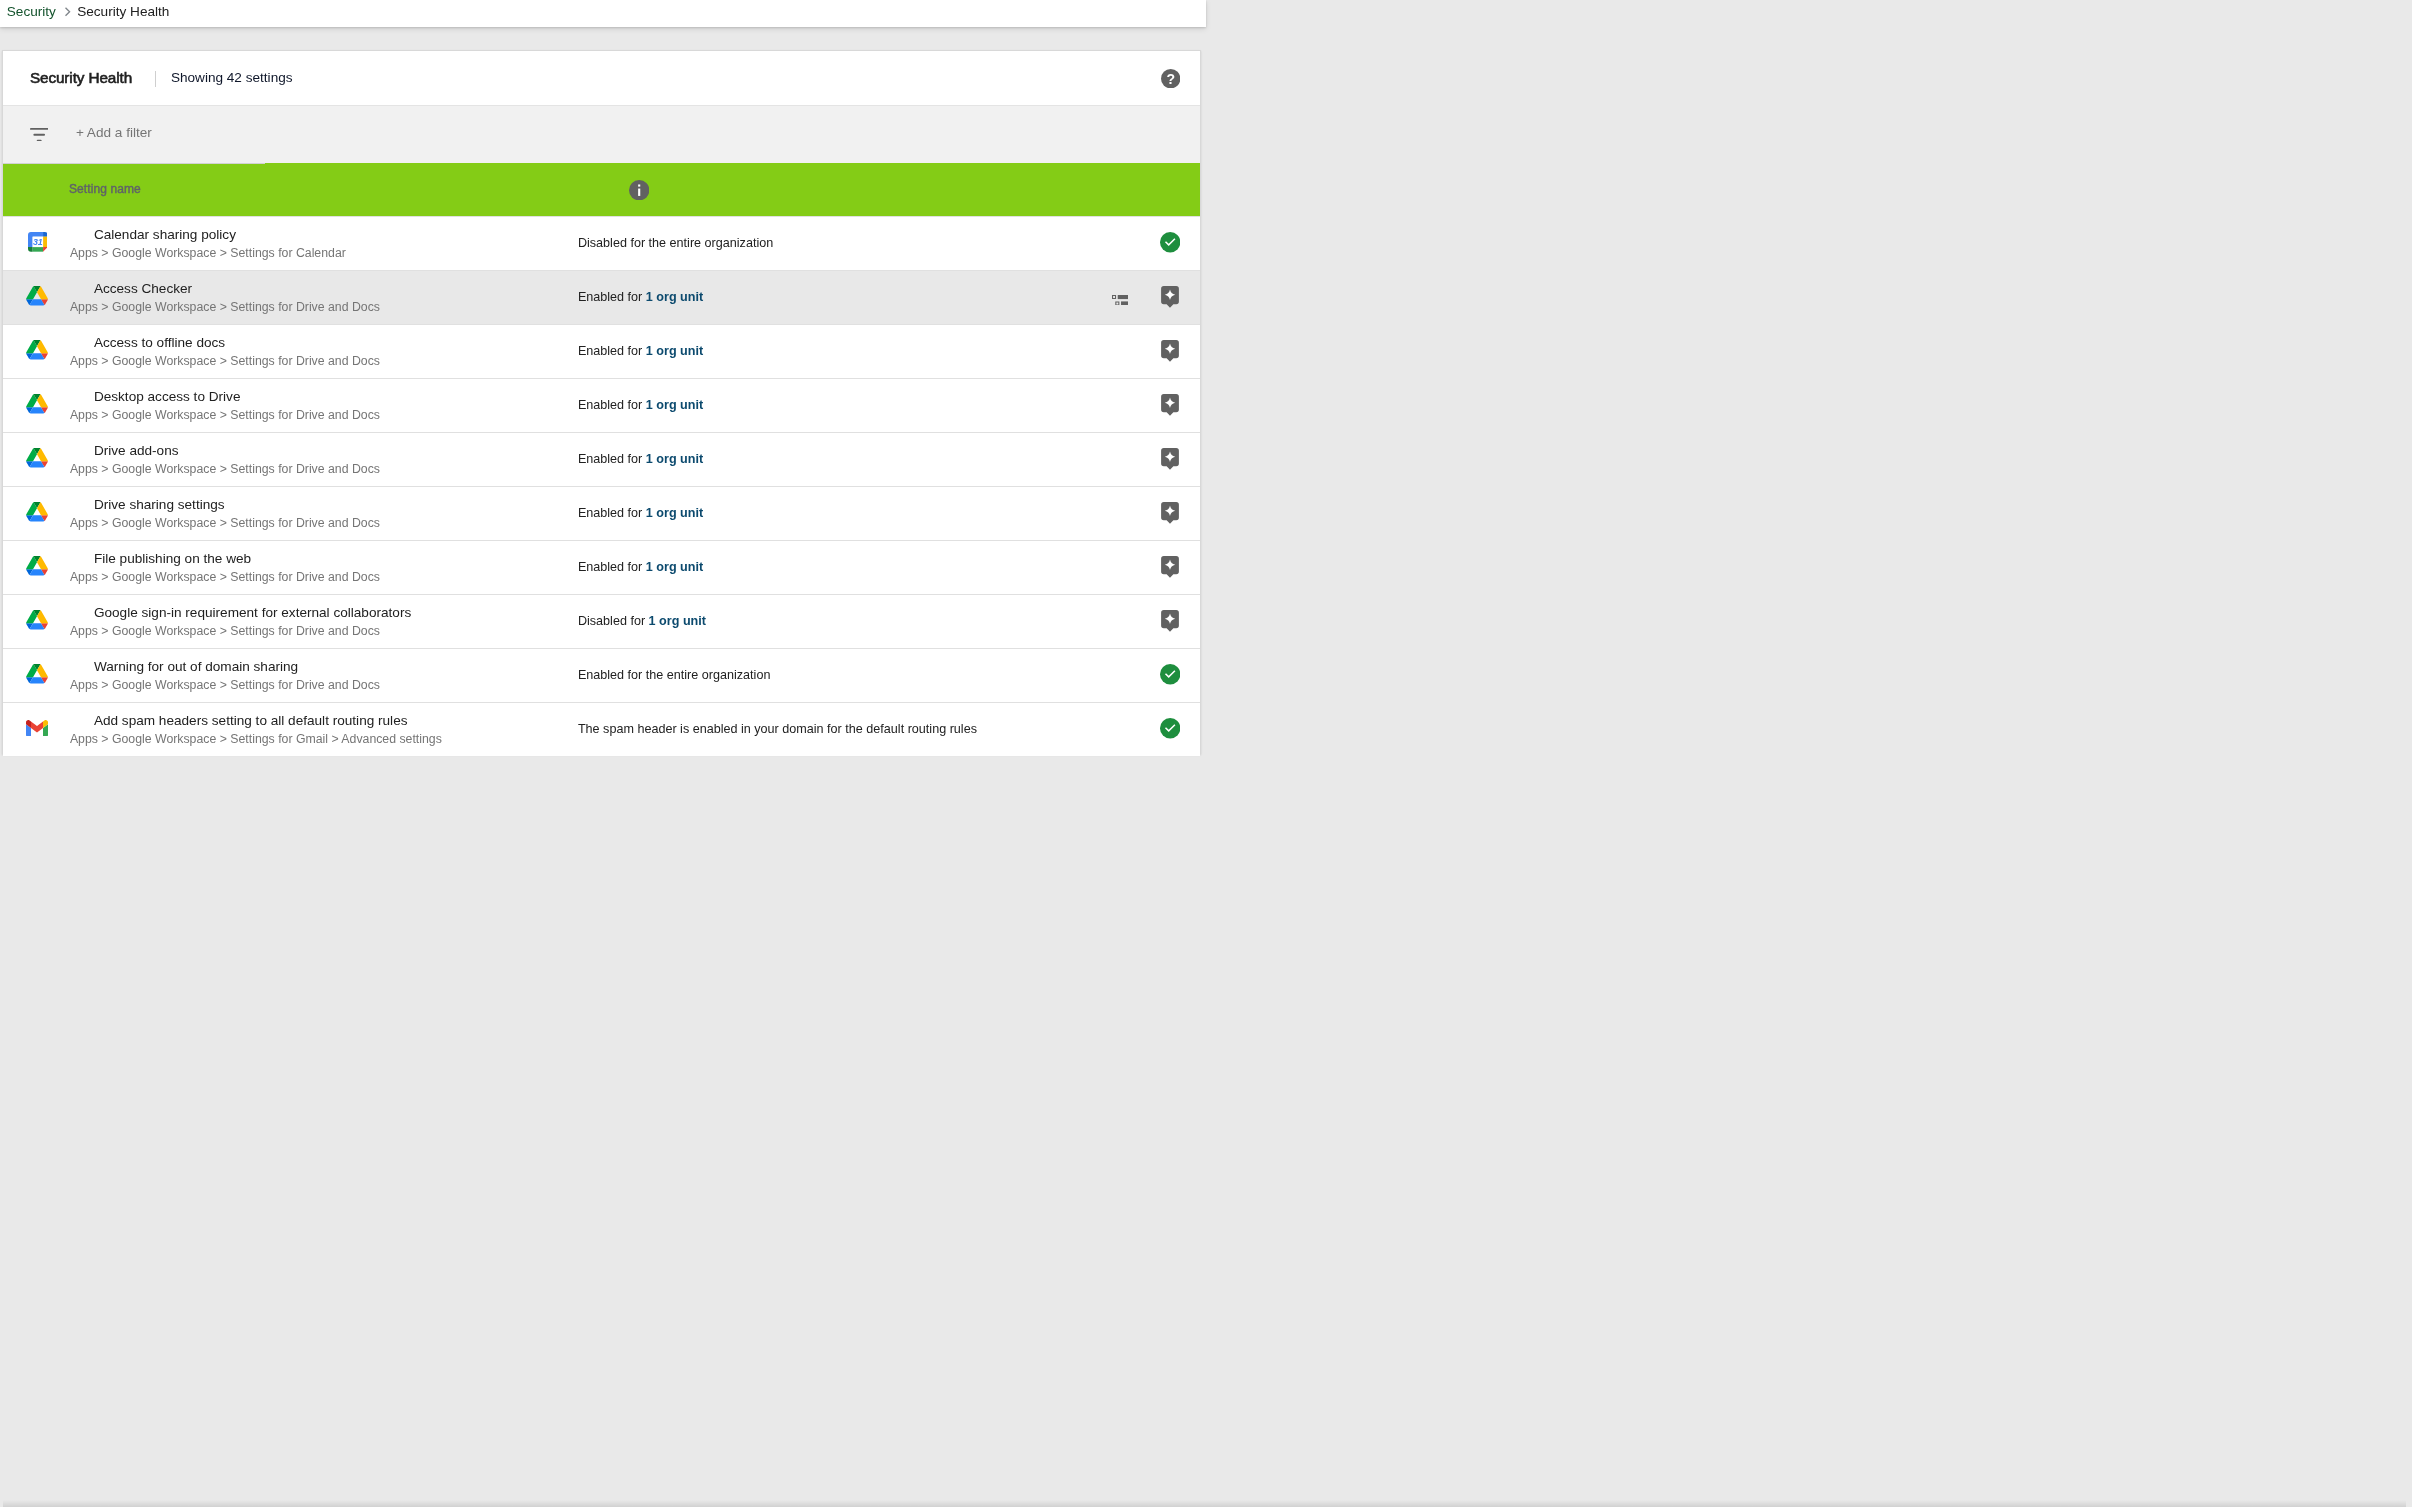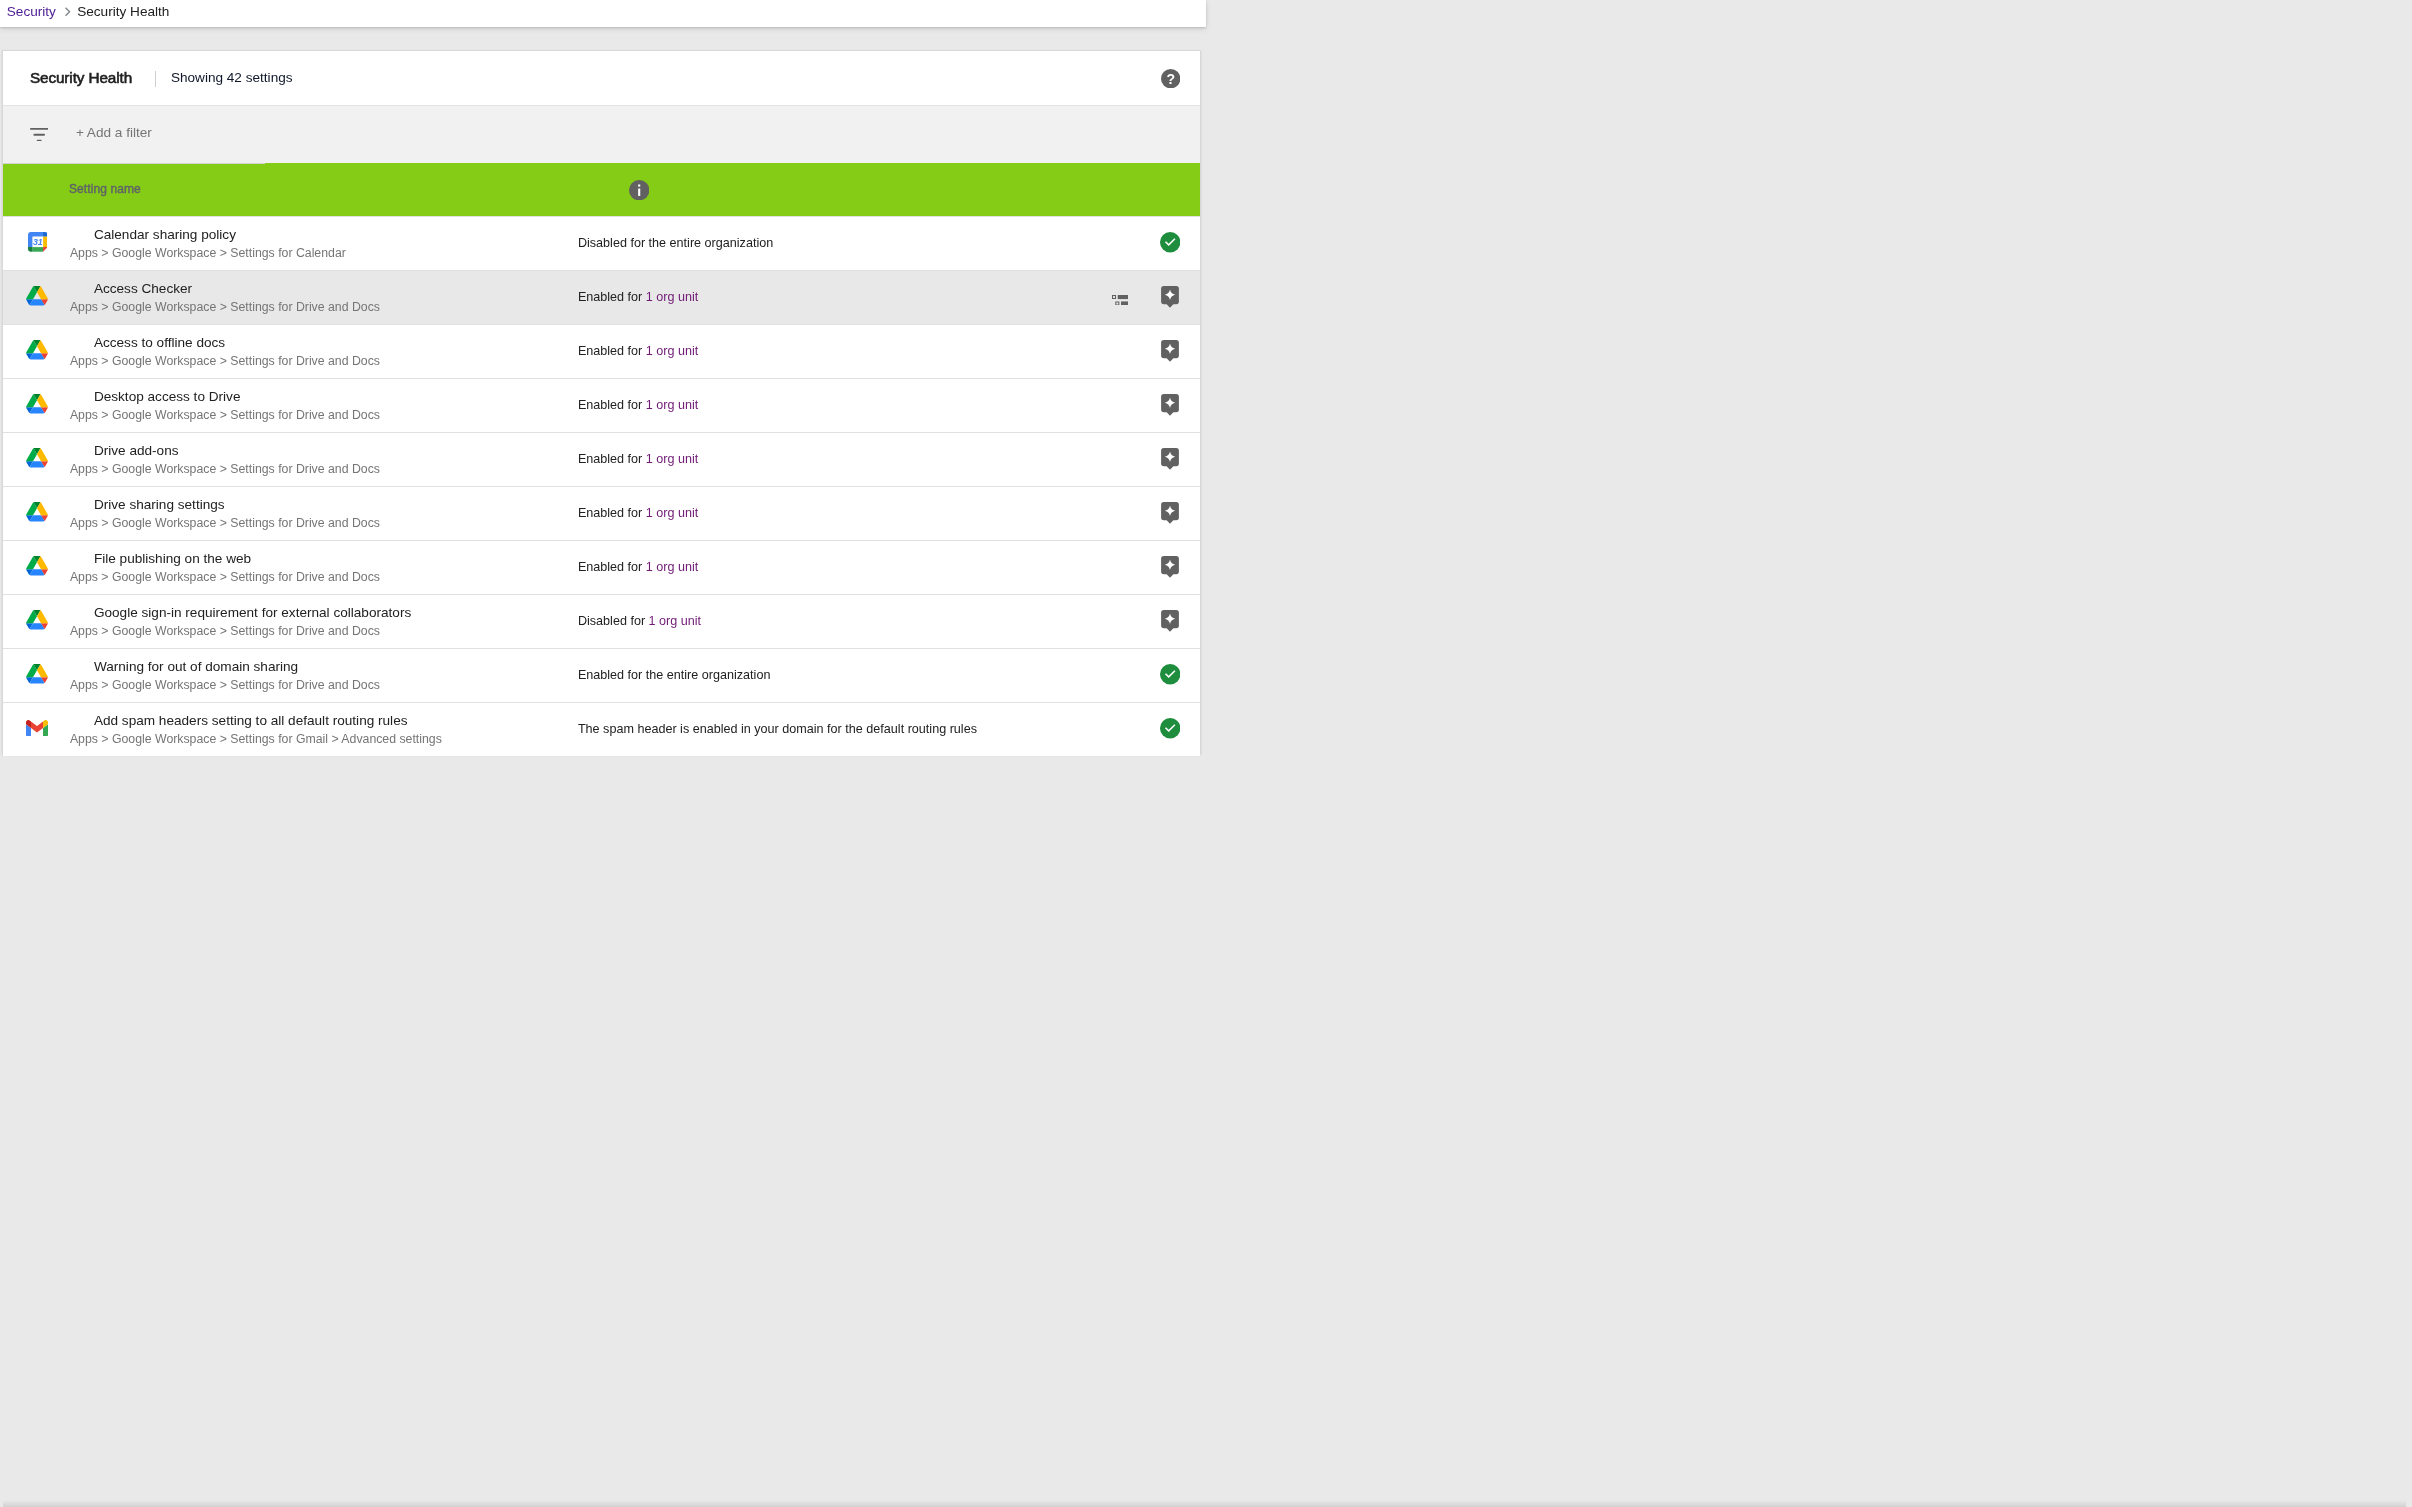--- a/index.html
+++ b/index.html
@@ -1,20 +1,20 @@
 <!DOCTYPE html>
 <html><head>
 <meta charset="utf-8">
 <style>
 * { box-sizing: border-box; margin:0; padding:0; }
 html,body { width:1206px; height:754px; overflow:hidden; }
 body { background:#e9e9e9; font-family:"Liberation Sans", sans-serif; -webkit-font-smoothing:antialiased; }
 .topbar { position:absolute; top:0; left:0; width:1206px; height:27px; background:#fff; box-shadow:0 1px 1.9px rgba(0,0,0,.14), 0 1.9px 5.8px rgba(0,0,0,.10); z-index:5; }
 .bc { position:absolute; left:6.8px; top:-1.9px; height:27px; line-height:27px; font-size:13.6px; white-space:nowrap; }
-.bc .g { color:#4c1d95;text-align:center; }
+.bc .g { color:#14532d;text-align:center; }
 .bc .d { color:#212121; }
 .bc svg { vertical-align:middle; margin:0 5.3px 1.9px 7.3px; }
 .card { position:absolute; left:1.9px; top:50px; width:1199px; height:704px; background:#fff; border:1px solid #d8d8d8; box-shadow:0 1px 1.9px rgba(0,0,0,.12); }
 .chead { position:relative; height:54px; }
 .ct { position:absolute; left:27px; top:18.4px; font-size:15.3px; font-weight:normal; -webkit-text-stroke:0.6px #212121; color:#212121; letter-spacing:-0.1px; }
 .csep { position:absolute; left:152px; top:20.4px; width:1.5px; height:15.5px; background:#cfcfcf; }
 .cshow { position:absolute; left:168px; top:19.4px; font-size:13.6px; color:#0f172a; }
 .help { position:absolute; left:1158px; top:17.5px; }
 .fbar { position:relative; height:58px; background:#f1f1f1; border-top:1px solid #e4e4e4; }
 .ficon { position:absolute; left:27px; top:21.3px; }
@@ -24,21 +24,21 @@
 .th1 { position:absolute; left:66px; top:19.4px; font-size:12px; font-weight:normal; -webkit-text-stroke:0.4px #5f6368; color:#5f6368; letter-spacing:0.1px; }
 .th2 { position:absolute; left:575px; top:19.4px; font-size:12px; font-weight:normal; -webkit-text-stroke:0.4px #5f6368; color:#5f6368; letter-spacing:0.1px;margin-top:40px; }
 .infoi { position:absolute; left:626px; top:16.5px; }
 .row { position:relative; height:54px; border-top:1px solid #e0e0e0; background:#fff; }
 .row.sel { background:#e8e8e8; }
 .ric { position:absolute; left:23px; top:-1.9px; width:23px; height:54px; display:flex; align-items:center; justify-content:center;font-style:italic; }
 .rtext { position:absolute; left:67px; top:50%; transform:translateY(-50%); }
 .rt { font-size:13.6px; color:#212121; line-height:19.4px;margin-left:24px; }
 .rs { font-size:12.3px; color:#757575; line-height:17.5px; margin-top:1px; }
 .rstat { position:absolute; left:575px; top:50%; transform:translateY(-50%); font-size:12.6px; color:#212121; white-space:nowrap; margin-top:-1px; }
-.rstat a { color:#701a75; text-decoration:none; }
+.rstat a { color:#0c4a6e; text-decoration:none;font-weight:bold; }
 .orgic { position:absolute; left:1109px; top:50%; margin-top:-6.3px; }
 .stic { position:absolute; left:1157px; top:50%; margin-top:-11.4px; width:20.4px; height:20.4px; }
 .stic.badge { margin-top:-11.3px; left:1158px; }
 </style>
 </head>
 <body>
 <div class="topbar">
   <div class="bc"><span class="g">Security</span><svg width="8.7" height="11.6" viewBox="0 0 9 12">
         <path d="M2.6 1.8 L6.8 6 L2.6 10.2" fill="none" stroke="#80868b" stroke-width="1.4"></path>
       </svg><span class="d">Security Health</span></div>

